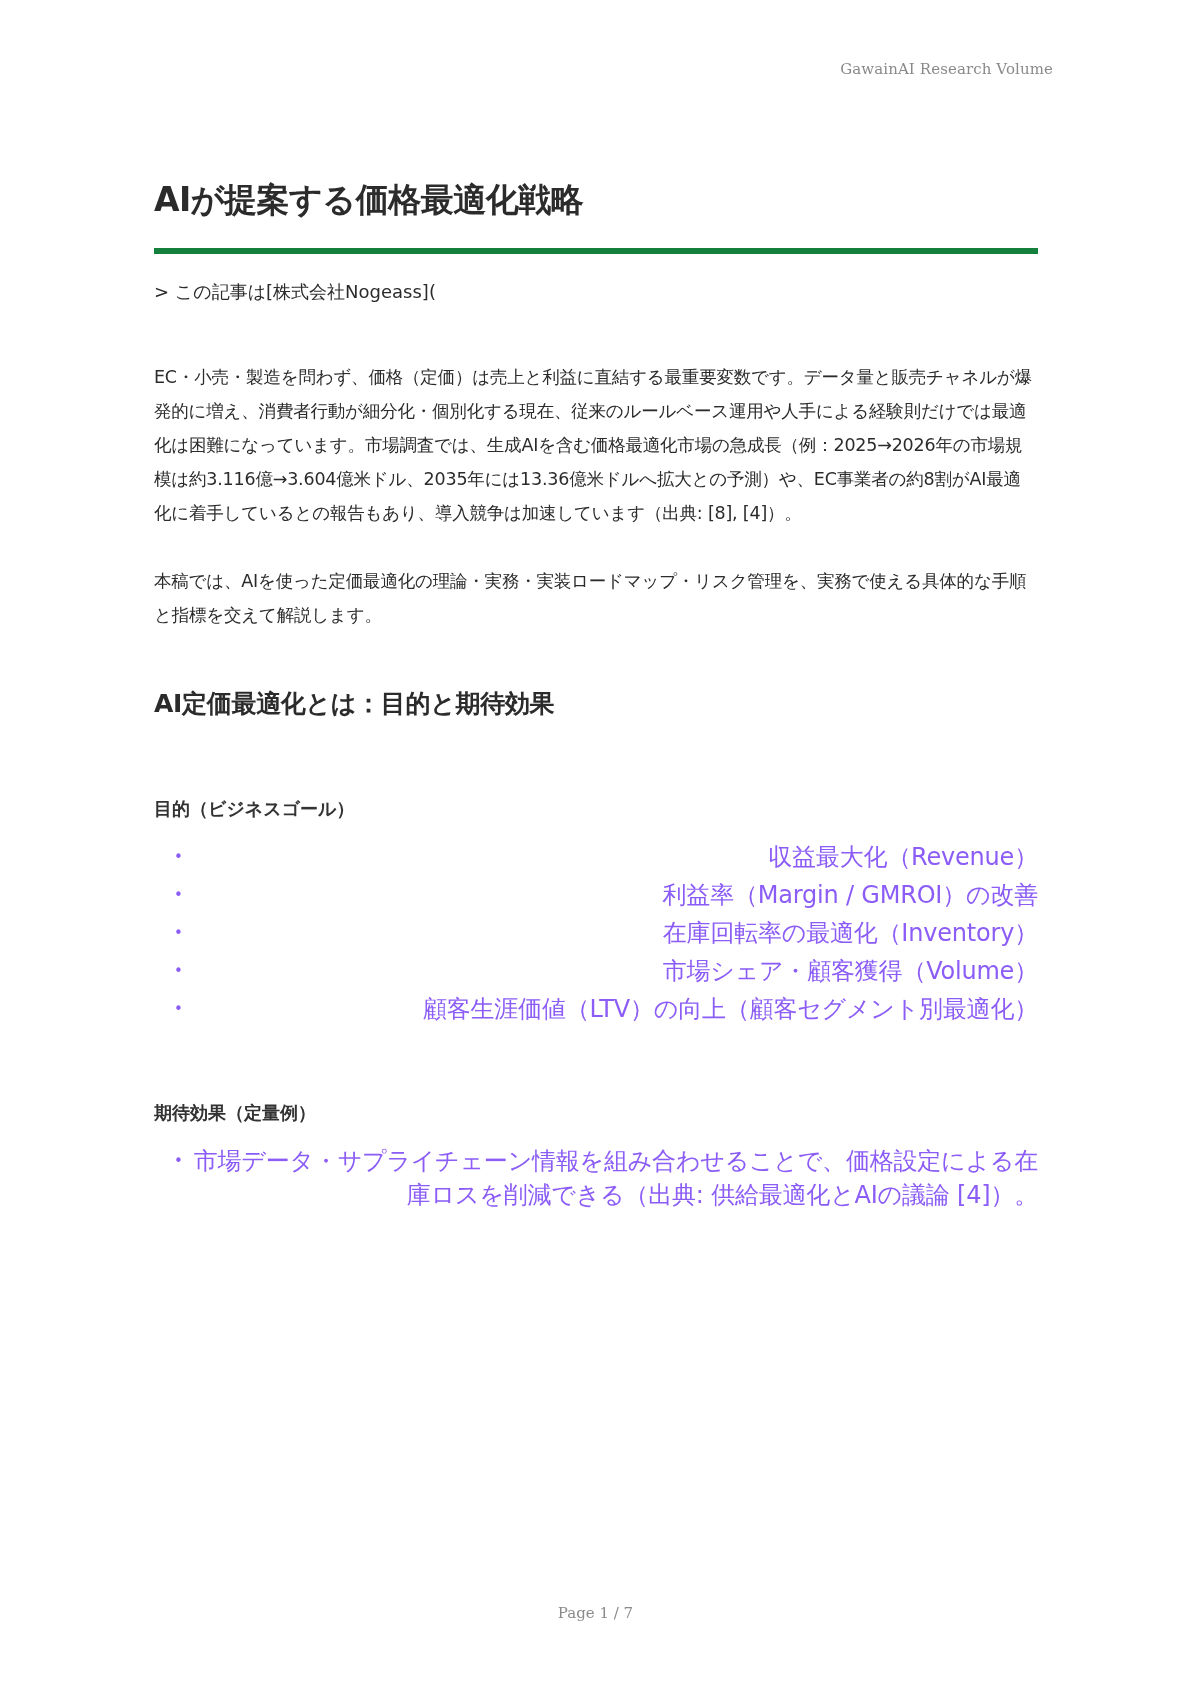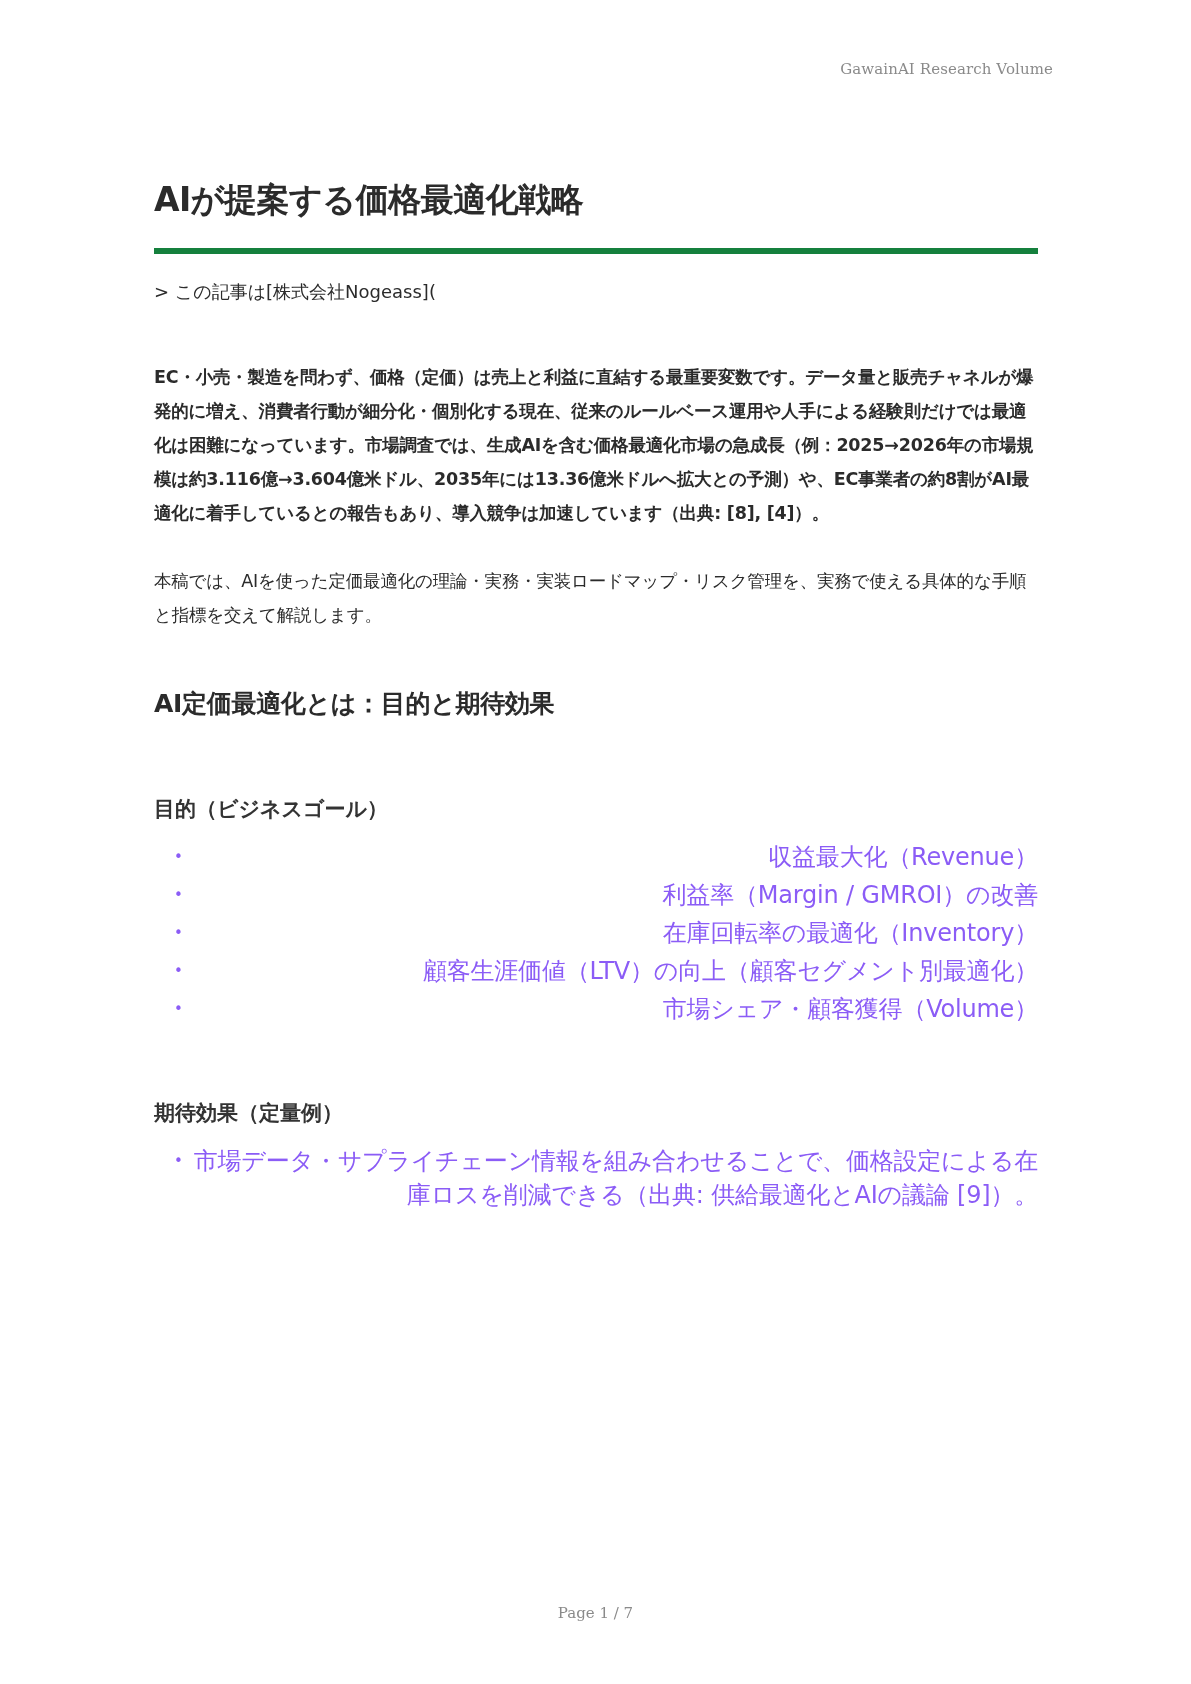--- a/index.html
+++ b/index.html
@@ -49,21 +49,21 @@
     h2.section-heading {
       margin: 0;
       font-size: 25px;
       font-weight: bold;
       line-height: 40px;
       color: #2b2b2b;
       letter-spacing: -0.3px;
     }
     h3.sub-heading {
       margin: 0;
-      font-size: 21px;
+      font-size: 18px;
       font-weight: bold;
       line-height: 34px;
       color: #333333;
     }
     p.body-text {
       margin: 0;
       font-size: 17.5px;
       line-height: 34px;
       color: #2b2b2b;
       letter-spacing: -0.2px;
@@ -108,36 +108,36 @@
 <body>
 
 <div class="running-header">GawainAI Research Volume</div>
 
 <div class="content">
   <h1 class="doc-title">AIが提案する価格最適化戦略</h1>
 
   <p class="quote-line">&gt; この記事は[株式会社Nogeass](</p>
 
 
-  <p class="body-text" style="margin-top:54px;font-weight:bold;">EC・小売・製造を問わず、価格（定価）は売上と利益に直結する最重要変数です。データ量と販売チャネルが爆発的に増え、消費者行動が細分化・個別化する現在、従来のルールベース運用や人手による経験則だけでは最適化は困難になっています。市場調査では、生成AIを含む価格最適化市場の急成長（例：2025→2026年の市場規模は約3.116億→3.604億米ドル、2035年には13.36億米ドルへ拡大との予測）や、EC事業者の約8割がAI最適化に着手しているとの報告もあり、導入競争は加速しています（出典: [8], [4]）。</p>
+  <p class="body-text" style="margin-top:54px;">EC・小売・製造を問わず、価格（定価）は売上と利益に直結する最重要変数です。データ量と販売チャネルが爆発的に増え、消費者行動が細分化・個別化する現在、従来のルールベース運用や人手による経験則だけでは最適化は困難になっています。市場調査では、生成AIを含む価格最適化市場の急成長（例：2025→2026年の市場規模は約3.116億→3.604億米ドル、2035年には13.36億米ドルへ拡大との予測）や、EC事業者の約8割がAI最適化に着手しているとの報告もあり、導入競争は加速しています（出典: [8], [4]）。</p>
 
   <p class="body-text" style="margin-top:34px;">本稿では、AIを使った定価最適化の理論・実務・実装ロードマップ・リスク管理を、実務で使える具体的な手順と指標を交えて解説します。</p>
 
   <h2 class="section-heading" style="margin-top:52px;">AI定価最適化とは：目的と期待効果</h2>
 
   <h3 class="sub-heading" style="margin-top:68px;">目的（ビジネスゴール）</h3>
 
   <ul class="bullets" style="margin-top:12px;">
     <li>収益最大化（Revenue）</li>
     <li>利益率（Margin / GMROI）の改善</li>
     <li>在庫回転率の最適化（Inventory）</li>
+    <li>市場シェア・顧客獲得（Volume）</li>
     <li>顧客生涯価値（LTV）の向上（顧客セグメント別最適化）</li>
-    <li>市場シェア・顧客獲得（Volume）</li>
   </ul>
 
   <h3 class="sub-heading" style="margin-top:68px;">期待効果（定量例）</h3>
 
   <ul class="bullets tall" style="margin-top:14px;">
-    <li>市場データ・サプライチェーン情報を組み合わせることで、価格設定による在庫ロスを削減できる（出典: 供給最適化とAIの議論 [9]）。</li>
+    <li>市場データ・サプライチェーン情報を組み合わせることで、価格設定による在庫ロスを削減できる（出典: 供給最適化とAIの議論 [4]）。</li>
   </ul>
 </div>
 
 <div class="page-footer">Page 1 / 7</div>
 
 </body></html>

